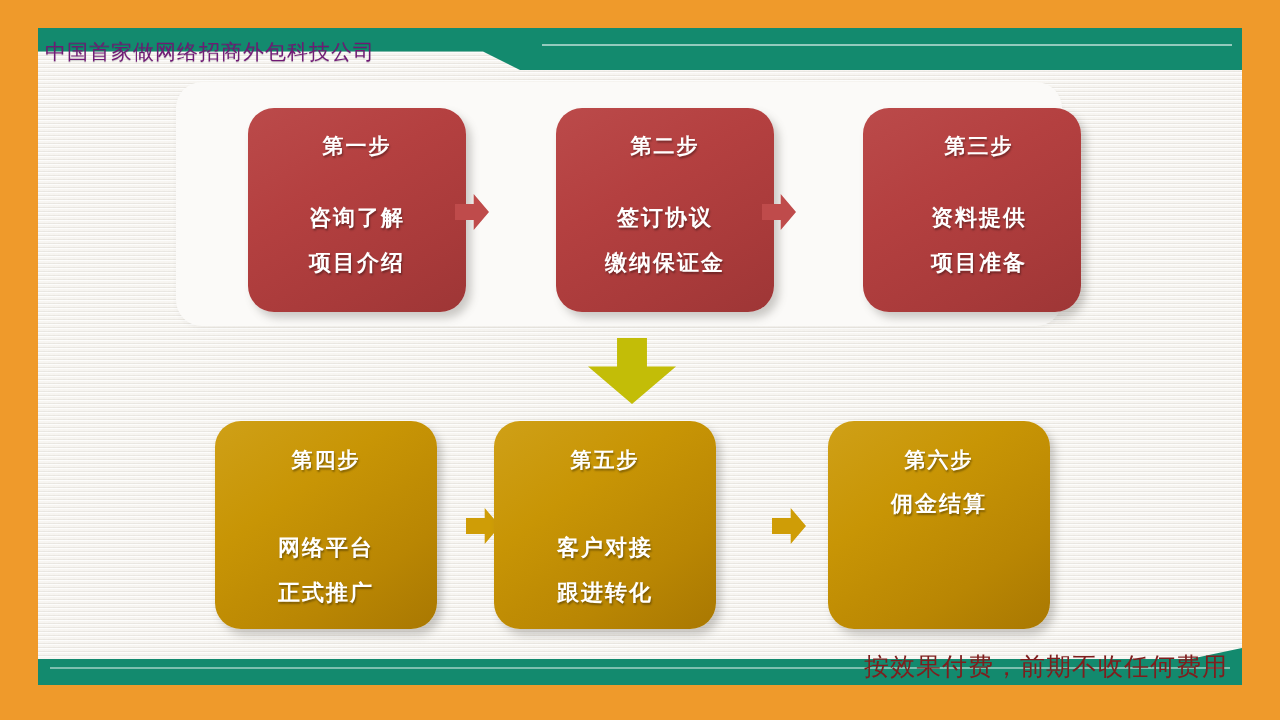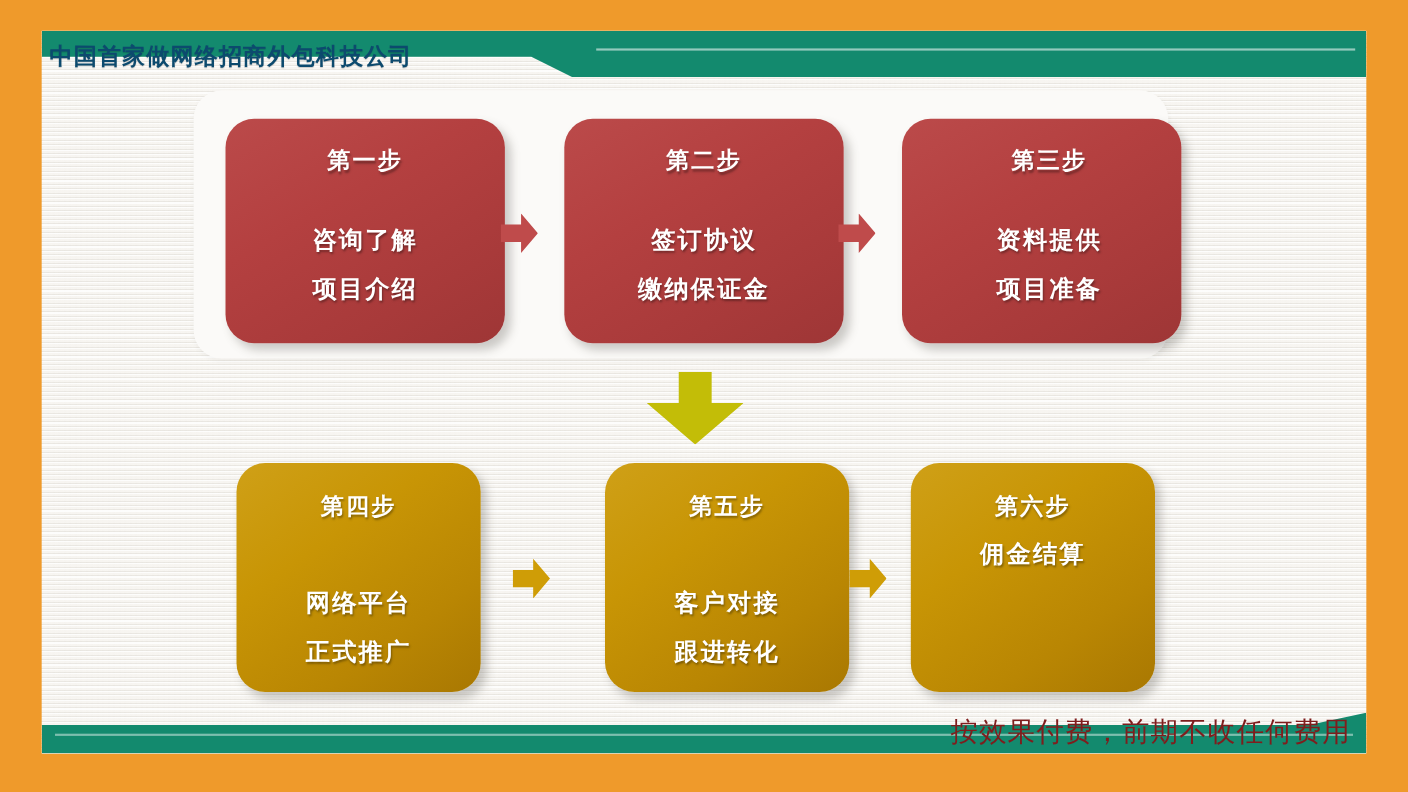--- a/index.html
+++ b/index.html
@@ -60,23 +60,23 @@
       160px 56%,
       0 56%
     );
   }
   #header-title {
     position: absolute;
     left: 45px;
     top: 34px;
     height: 36px;
     line-height: 36px;
-    color: #0c4a6e;
+    color: #701a75;
     font-size: 21px;
-    font-weight: bold;
+    font-weight: normal;
     letter-spacing: 1px;
     white-space: nowrap;
     z-index: 6;
     text-shadow: 0 1px 1px rgba(0,0,0,0.18);
   }
   #header-rule {
     position: absolute;
     left: 542px;
     top: 44px;
     width: 690px;
@@ -119,37 +119,37 @@
     text-shadow: 1px 2px 2px rgba(0,0,0,0.35);
   }
   .card-line {
     font-size: 22px;
     font-weight: bold;
     letter-spacing: 2px;
     text-shadow: 1px 2px 2px rgba(0,0,0,0.35);
   }
 
   
-  .row-top { top: 108px; width: 254px; height: 204px; }
+  .row-top { top: 108px; width: 218px; height: 204px; margin-left: 43px; }
   .row-top .card-step { margin-top: 24px; }
   .row-top .card-line.first { margin-top: 43px; }
   .row-top .card-line.second { margin-top: 15px; }
 
   #card-1 { left: 205px; }
   #card-2 { left: 513px; }
   #card-3 { left: 820px; padding-left: 14px; }
 
   
   .row-bottom { top: 421px; width: 222px; height: 208px; }
   .row-bottom .card-step { margin-top: 25px; }
   .row-bottom .card-line.first { margin-top: 59px; }
   .row-bottom .card-line.second { margin-top: 15px; }
 
   #card-4 { left: 215px; }
-  #card-5 { left: 550px; border-radius: 27px; }
+  #card-5 { left: 494px; }
   #card-6 { left: 828px; }
 
   
   .arrow-right {
     position: absolute;
     width: 34px;
     height: 36px;
     clip-path: polygon(0 28%, 55% 28%, 55% 0, 100% 50%, 55% 100%, 55% 72%, 0 72%);
     filter: drop-shadow(2px 2px 2px rgba(0,0,0,0.18));
   }

